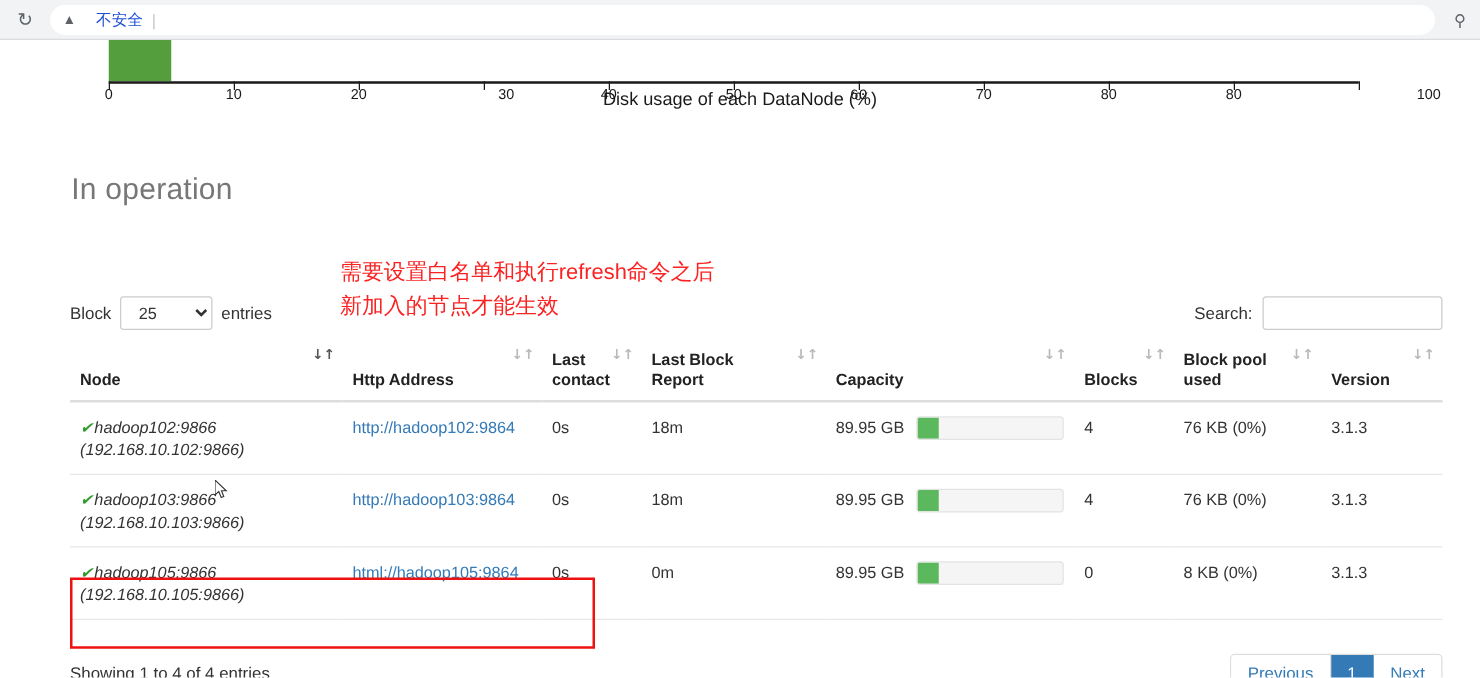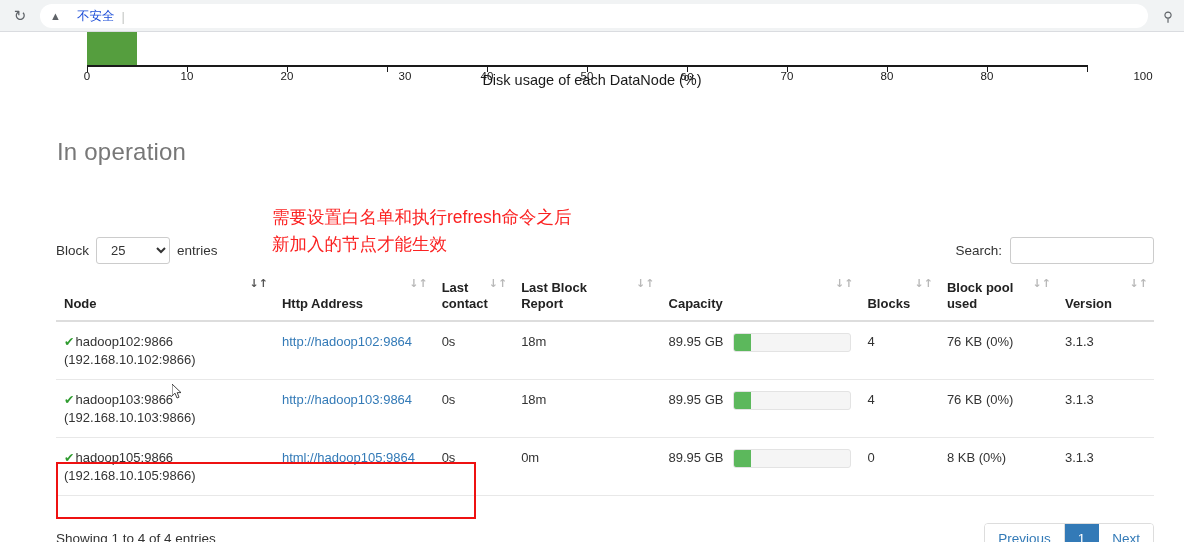--- a/index.html
+++ b/index.html
@@ -155,21 +155,21 @@
   .sort-ind.active { color: #555555; }
   .dt-table tbody td {
     border-bottom: 1px solid #e8e8e8;
     padding: 11px 8px;
     vertical-align: top;
     color: #333333;
     font-size: 13px;
     line-height: 17px;
   }
   .dt-table tbody tr:first-child td { border-top: none; }
-  .node-cell { white-space: pre-line; }
+  .node-cell { white-space: pre-line; font-style: italic; }
   .check-icon { color: #2e9b2e; font-size: 12.5px; margin-right: 1px; }
   .http-link { color: #337ab7; text-decoration: none; cursor: pointer; }
 
   .cap-cell { white-space: nowrap; }
   .cap-text { display: inline-block; color: #333333; }
   .progress-track {
     display: inline-block;
     width: 118px; height: 19px;
     background: #f5f5f5;
     border: 1px solid #e3e3e3;

